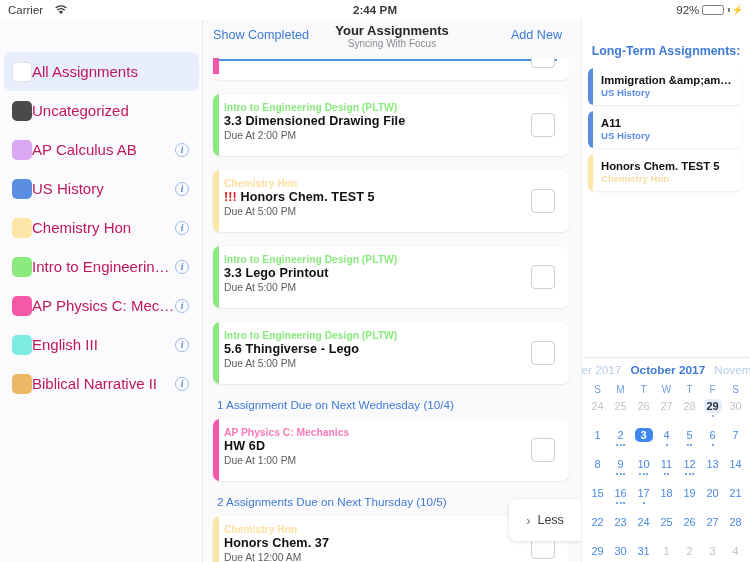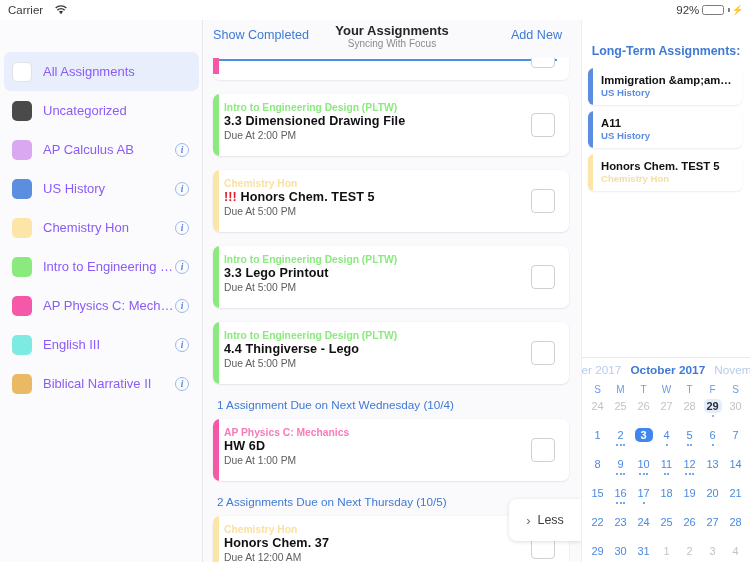--- a/index.html
+++ b/index.html
@@ -43,21 +43,21 @@
 
   
   .side-list { position:absolute; top:32px; left:0; width:203px; }
   .side-item {
     display:flex; align-items:center; height:39px; padding:0 10px 0 12px; position:relative;
   }
   .side-item.selected { background:#e8eefb; border-radius:7px; margin:0 4px; padding-left:8px; }
   .swatch { width:20px; height:20px; border-radius:5px; flex:0 0 20px; }
   .swatch.hollow { background:#fff; border:1px solid #e2e2e6; }
   .side-label {
-    margin-left:11px; font-size:13px; color:#8b5cf6; white-space:nowrap;
+    font-size:15px; color:#be185d; white-space:nowrap;
     overflow:hidden; text-overflow:ellipsis; flex:1 1 auto;
   }
   .info-icon {
     width:14px; height:14px; border:1.2px solid #9cb9e8; border-radius:50%;
     color:#5a86d8; font-size:9.5px; line-height:12px; text-align:center;
     font-family:"Liberation Serif", serif; font-style:italic; font-weight:bold;
     flex:0 0 14px; margin-right:4px;
   }
   .side-footer {
     position:absolute; bottom:0; left:0; width:203px; height:42px;
@@ -154,20 +154,21 @@
     <div class="sb-left">
       <span>Carrier</span>
       <span class="wifi">
         <svg width="12" height="10" viewBox="0 0 12 10">
           <path d="M6 9.2 L3.9 6.6 A3.4 3.4 0 0 1 8.1 6.6 Z" fill="#3a3a3a"></path>
           <path d="M1.9 4.6 A6 6 0 0 1 10.1 4.6 L9.1 5.7 A4.6 4.6 0 0 0 2.9 5.7 Z" fill="#3a3a3a"></path>
           <path d="M0.2 2.5 A8.4 8.4 0 0 1 11.8 2.5 L10.9 3.5 A7 7 0 0 0 1.1 3.5 Z" fill="#3a3a3a"></path>
         </svg>
       </span>
     </div>
+    <div class="sb-center">2:44 PM</div>
     <div class="sb-right">
       <span>92%</span>
       <span class="batt">
         <span class="batt-fill"></span>
       </span>
       <span class="batt-cap"></span>
       <span class="bolt">⚡</span>
     </div>
   </div>
 
@@ -256,21 +257,21 @@
             <div class="c-course" style="color: rgb(138, 234, 126);">Intro to Engineering Design (PLTW)</div>
             <div class="c-title">3.3 Lego Printout</div>
             <div class="c-due">Due At 5:00 PM</div>
           </div>
           <div class="c-check"></div>
         </div>
         <div class="card">
           <div class="accent" style="background: rgb(138, 234, 126);"></div>
           <div class="card-body">
             <div class="c-course" style="color: rgb(138, 234, 126);">Intro to Engineering Design (PLTW)</div>
-            <div class="c-title">4.4 Thingiverse - Lego</div>
+            <div class="c-title">5.6 Thingiverse - Lego</div>
             <div class="c-due">Due At 5:00 PM</div>
           </div>
           <div class="c-check"></div>
         </div>
         <div class="group-head">1 Assignment Due on Next Wednesday (10/4)</div>
         <div class="card">
           <div class="accent" style="background: rgb(245, 88, 168);"></div>
           <div class="card-body">
             <div class="c-course" style="color: rgb(249, 122, 182);">AP Physics C: Mechanics</div>
             <div class="c-title">HW 6D</div>

